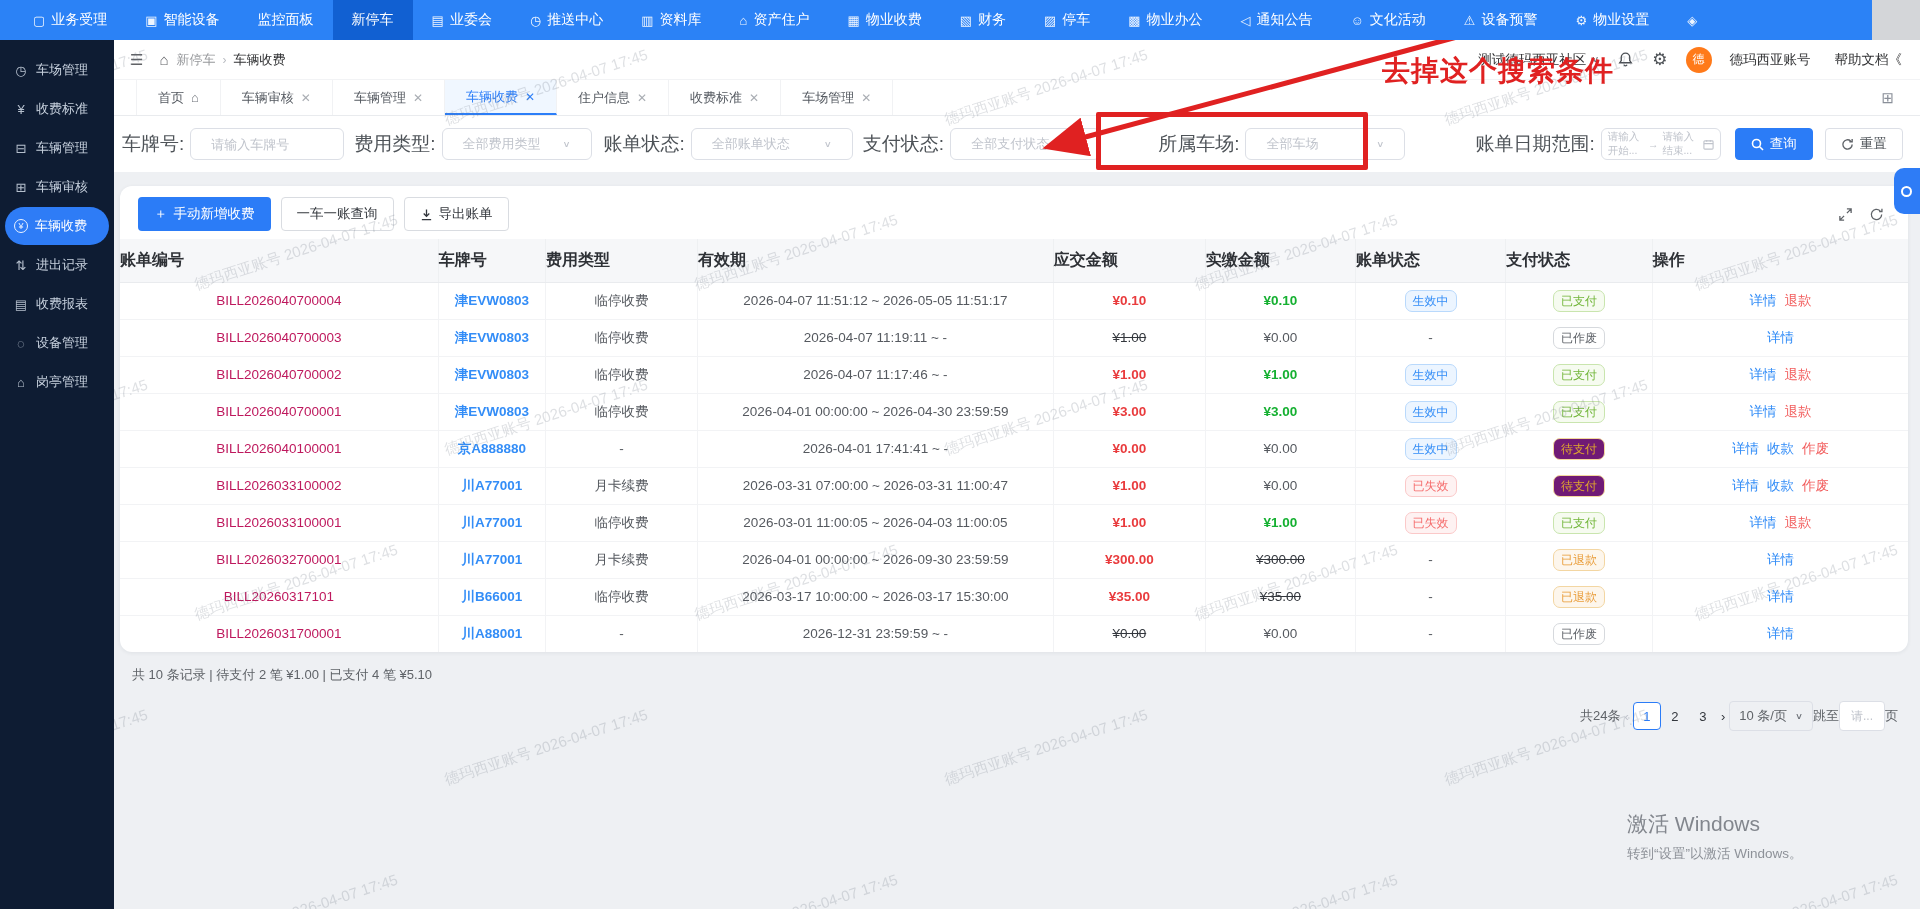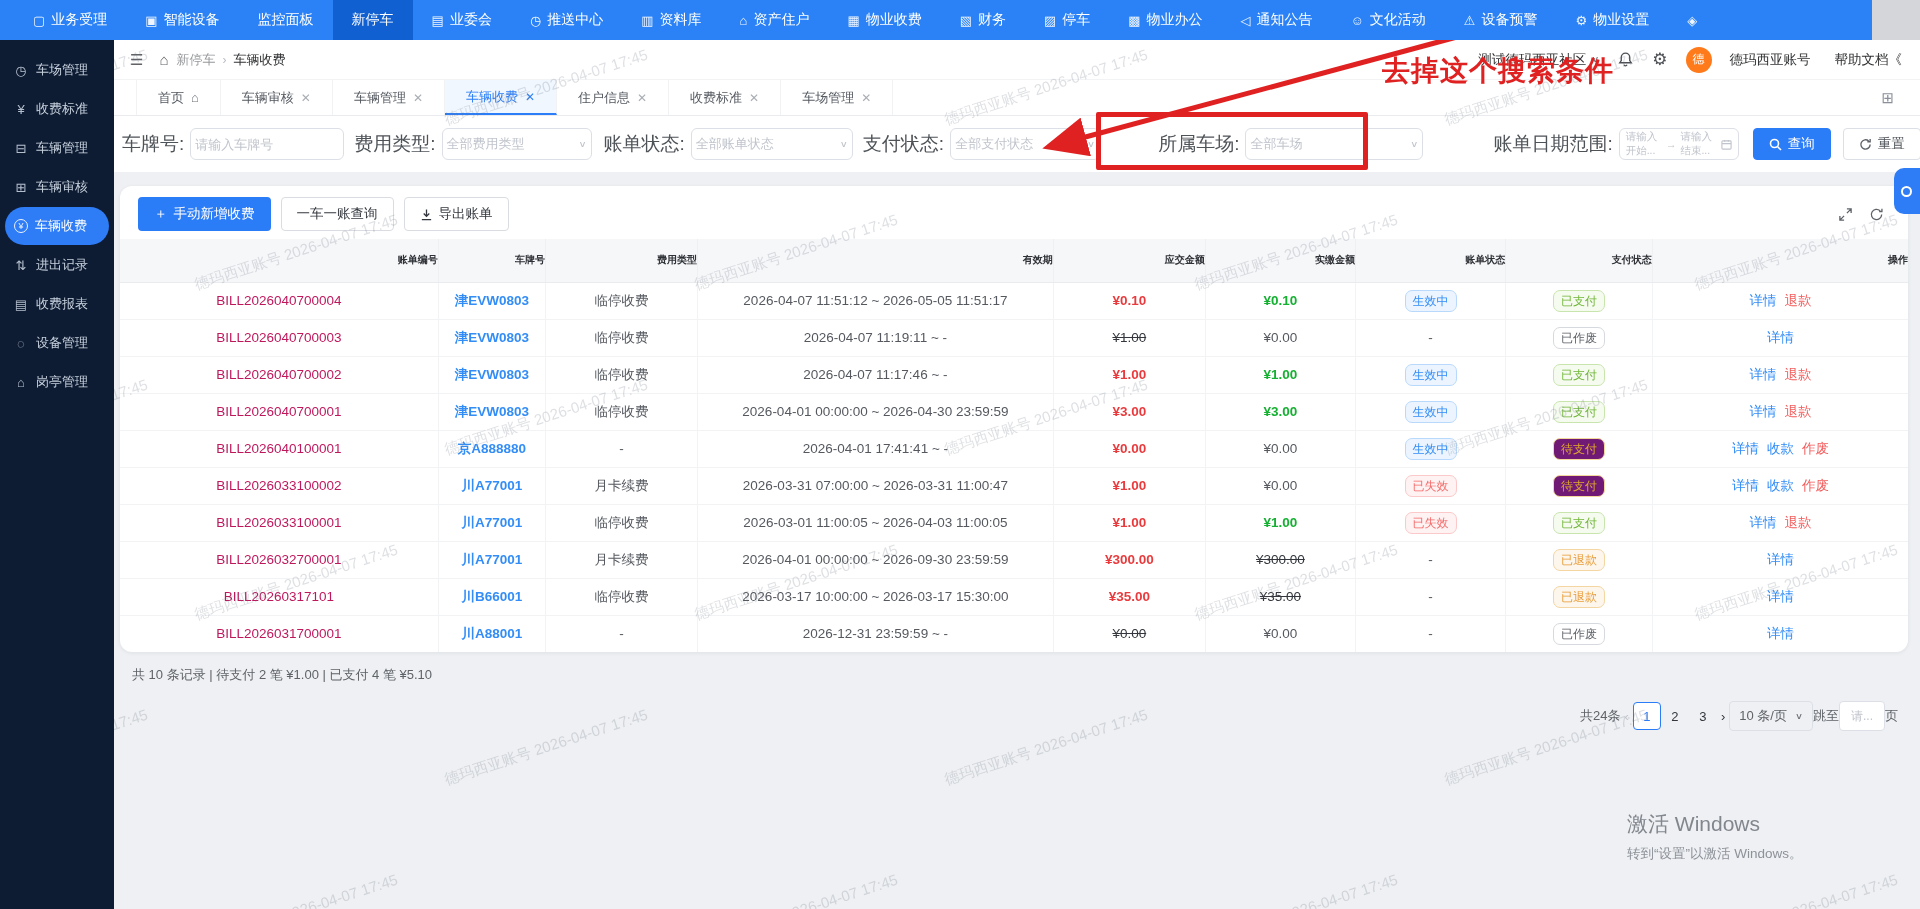--- a/index.html
+++ b/index.html
@@ -44,41 +44,41 @@
   .tab .x { color:#a9adb3; font-size:12px; }
   .tab .home-g { color:#6f747b; font-size:13px; }
   .tab.active { color:#2c7ef8; background:#f0f7ff; border-bottom:2px solid #2c7ef8; }
   .tab.active .x { color:#2c7ef8; }
   .tab-grid-icon { position:absolute; right:26px; top:9px; color:#8a8f99; font-size:15px; cursor:pointer; }
 
   
   .filterbar { height:56px; background:#fff; display:flex; align-items:center; padding-left:8px; }
   .fgroup { display:flex; align-items:center; flex:none; }
   .flabel { font-size:19px; color:#4e5358; margin-right:6px; white-space:nowrap; }
-  .finput, .fselect { height:32px; border:1px solid #dcdfe6; border-radius:6px; background:#fff; display:flex; align-items:center; padding:0 4px; font-size:13px; color:#c0c4cc; }
+  .finput, .fselect { height:32px; border:1px solid #dcdfe6; border-radius:6px; background:#fff; display:flex; align-items:center; padding:0 20px; font-size:13px; color:#c0c4cc; }
   input.finput { outline:none; }
   input.finput::placeholder { color:#c0c4cc; }
   .fselect { justify-content:space-between; cursor:pointer; }
   .fselect .chev { color:#c0c4cc; }
   .daterange { width:120px; font-size:10.5px; gap:4px; padding:0 6px; justify-content:space-between; }
   .btn { height:32px; border-radius:4px; font-size:13.5px; display:inline-flex; align-items:center; justify-content:center; gap:6px; cursor:pointer; flex:none; }
   .btn-primary { background:#2b7cf7; color:#fff; border:1px solid #2b7cf7; padding:0 15px; }
   .btn-plain { background:#fff; color:#4e5358; border:1px solid #dcdfe6; padding:0 15px; }
 
   
   .content { position:absolute; left:0; right:0; top:132px; bottom:0; background:#eef0f3; padding:14px 12px 0 6px; }
   .card { background:#fff; border-radius:12px; box-shadow:0 1px 4px rgba(31,45,61,.07); overflow:hidden; position:relative; }
   .toolbar { display:flex; align-items:center; gap:10px; padding:11px 18px 8px 18px; }
   .btn-add { background:#2b7cf7; color:#fff; border:none; height:34px; padding:0 16px; border-radius:4px; }
   .btn-out { background:#fff; color:#33373d; border:1px solid #d9dce1; height:34px; padding:0 15px; border-radius:4px; }
   .card-tools { margin-left:auto; display:flex; gap:16px; align-items:center; padding-right:6px; }
   .tool-ic { cursor:pointer; display:flex; }
 
   table { width:100%; border-collapse:collapse; table-layout:fixed; }
-  th { background:#f6f7f9; height:43px; font-size:10px; color:#2e3136; font-weight:bold; border-right:1px solid #eef0f2; border-bottom:1px solid #e9ebee; text-align:right; }
+  th { background:#f6f7f9; height:43px; font-size:16px; color:#2e3136; font-weight:bold; border-right:1px solid #eef0f2; border-bottom:1px solid #e9ebee; text-align:left; }
   td { height:37px; font-size:13.5px; color:#55595f; border-right:1px solid #f2f3f5; border-bottom:1px solid #f2f3f5; text-align:center; white-space:nowrap; overflow:hidden; }
   th:last-child, td:last-child { border-right:none; }
   tr:last-child td { border-bottom:none; }
   .bill-no { color:#be185d; }
   .plate-link { color:#338df7; cursor:pointer; font-weight:bold; }
   .amt-red { color:#e93b3d; font-weight:bold; }
   .amt-green { color:#15b031; font-weight:bold; }
   .amt-gray { color:#55595f; }
   .amt-strike { color:#33373d; text-decoration:line-through; }
   .badge { display:inline-block; font-size:12px; line-height:1; padding:4px 7px; border-radius:7px; border:1px solid transparent; }
@@ -309,21 +309,21 @@
     </div>
     <div class="fgroup" style="margin-left:10px">
       <span class="flabel">支付状态:</span>
       <div class="fselect" style="width:150px">
           <span>全部支付状态</span>
           <span class="chev">∨</span>
         </div>
     </div>
     <div class="fgroup" style="margin-left:58px">
       <span class="flabel">所属车场:</span>
-      <div class="fselect" style="width:178px">
+      <div class="fselect" style="width:160px">
           <span>全部车场</span>
           <span class="chev">∨</span>
         </div>
     </div>
     <div class="fgroup" style="margin-left:70px">
       <span class="flabel">账单日期范围:</span>
       <div class="fselect daterange">
         <span>请输入开始...</span>
         <span>→</span>
         <span>请输入结束...</span>

